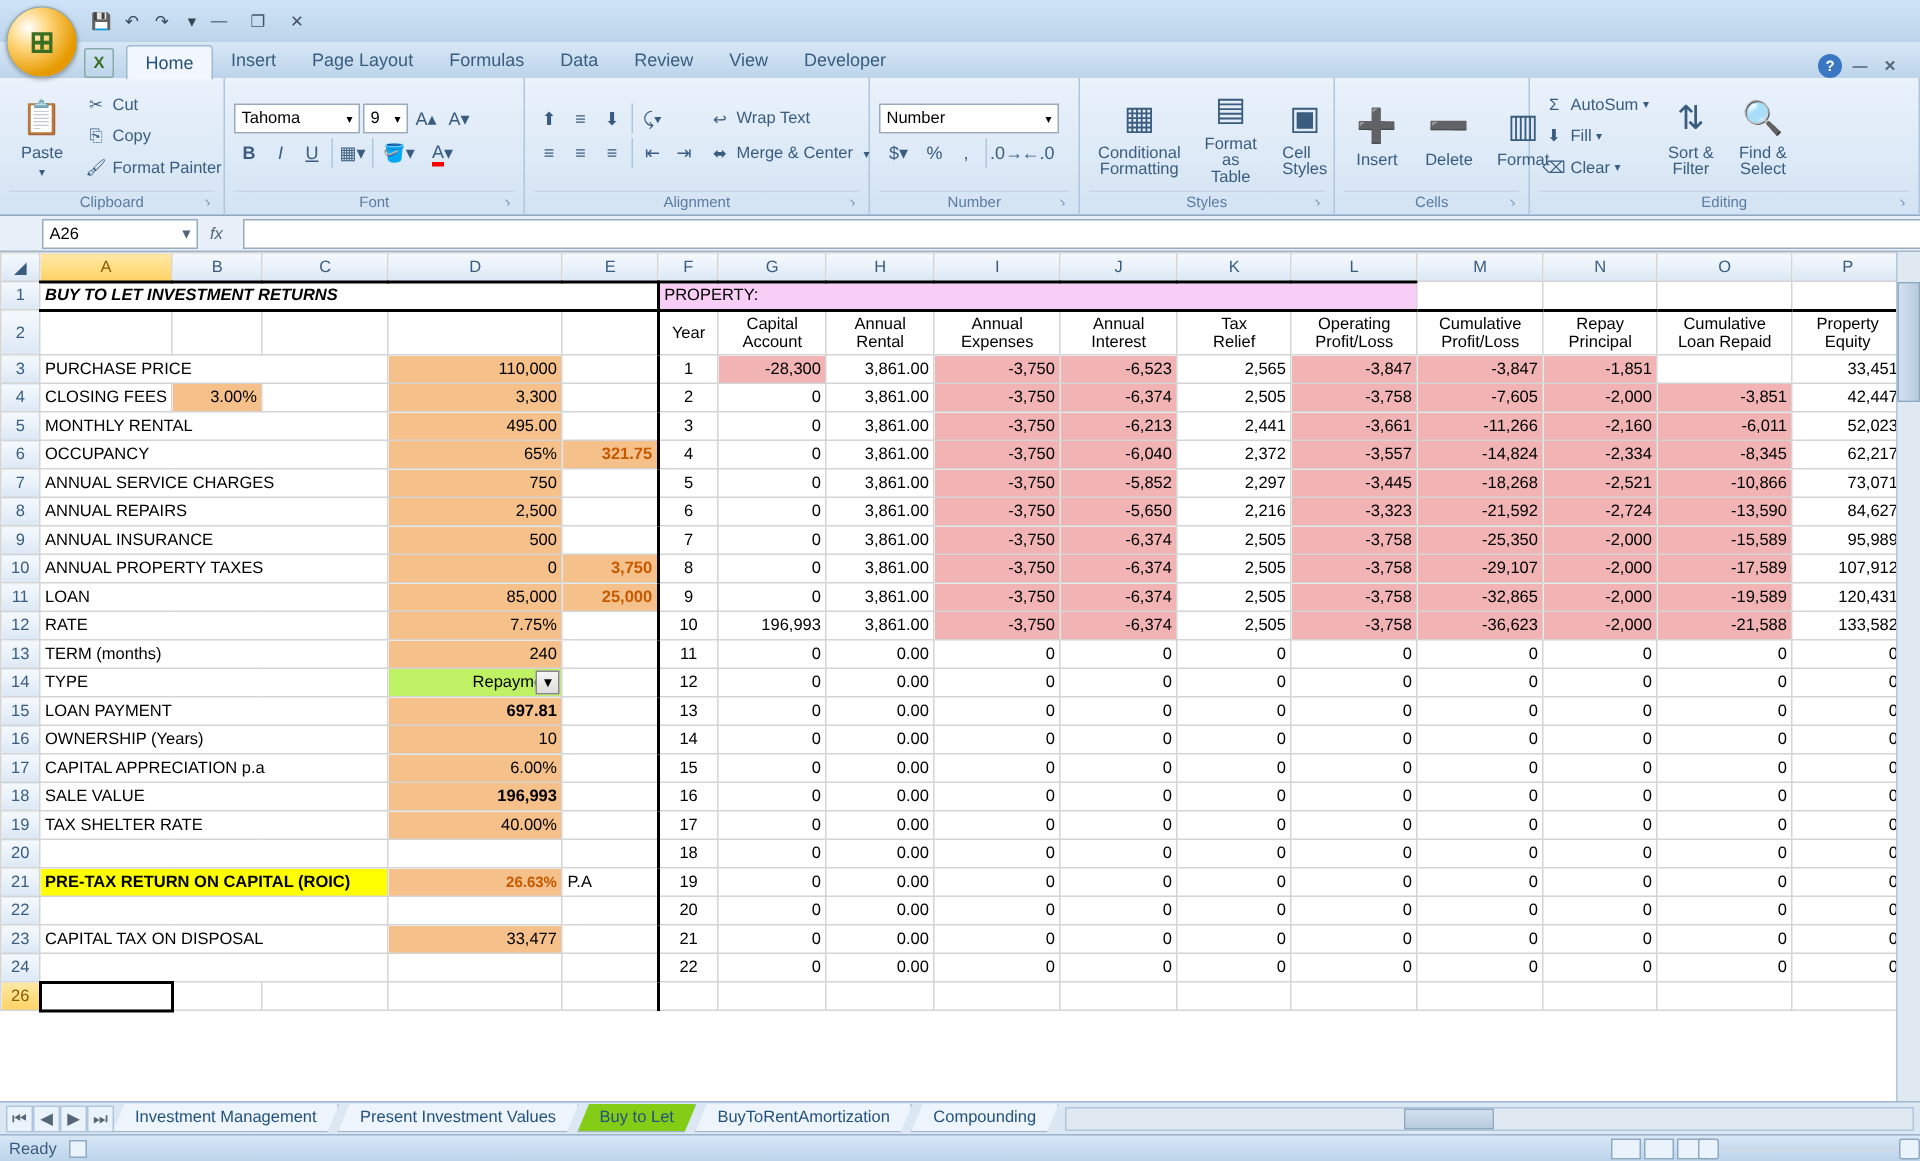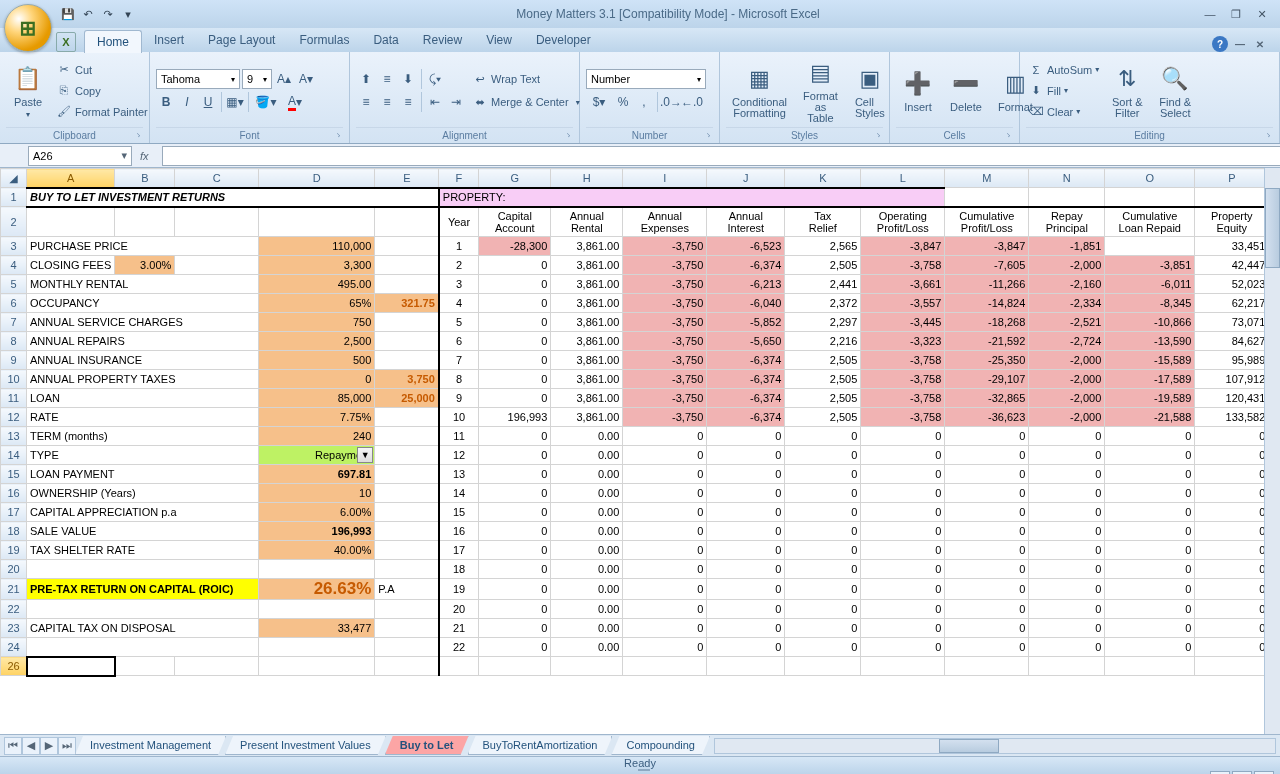--- a/index.html
+++ b/index.html
@@ -69,26 +69,26 @@
 .orangebold { background:#f6c08a; font-weight:bold;}
 .yellow { background:#ffff00; font-weight:bold;}
 .pinkcell { background:#f1b3b3;}
 .selcell { outline:2px solid #000; outline-offset:-1px; background:#fff;}
 
 
 .sheettabs { position:absolute; bottom:18px; left:0; right:0; height:22px; background:#dbe7f3; border-top:1px solid #9fb6cd; display:flex; align-items:center; font-size:11px;}
 .navarrows { display:flex; margin-left:4px;}
 .navarrows span { width:18px; height:18px; display:flex; align-items:center; justify-content:center; color:#567; border:1px solid #b0c6dc; background:#eaf2fb;}
 .sheettab { padding:3px 10px; background:#eef4fb; border:1px solid #9fb6cd; border-top:none; margin-left:-1px; color:#23527c; clip-path: polygon(8px 0, 100% 0, calc(100% - 8px) 100%, 0 100%); padding-left:14px; padding-right:14px;text-align:right;}
-.sheettab.active { background:#fca5a5; font-weight:bold;}
+.sheettab.active { background:#84cc16; font-weight:normal;}
 .hscroll { flex:1; height:16px; background:#e0e8f2; margin:0 4px; border:1px solid #b0c6dc; position:relative;}
 .hscroll .thumb{ position:absolute; left:40%; width:60px; height:100%; background:linear-gradient(#d3e0ef,#b8ccdf); border:1px solid #8fa9c2;}
 
 
-.statusbar { position:absolute; bottom:0; left:0; right:0; height:18px; background:linear-gradient(#d7e7f6,#bcd4ea); border-top:1px solid #9fb6cd; display:flex; align-items:center; font-size:11px; color:#3a5d7f; padding:0 6px;flex-direction:column;}
+.statusbar { position:absolute; bottom:0; left:0; right:0; height:18px; background:linear-gradient(#d7e7f6,#bcd4ea); border-top:1px solid #9fb6cd; display:flex; align-items:center; font-size:11px; color:#3a5d7f; padding:0 6px;}
 .viewbtns { margin-left:auto; display:flex; gap:2px;}
 .viewbtns span{ width:20px; height:14px; border:1px solid #8fa9c2; background:#eaf2fb;}
 .zoomslider { width:120px; height:4px; background:#cbd9e8; margin:0 8px; position:relative;}
 .zoomslider::before,.zoomslider::after{content:"";position:absolute;width:12px;height:12px;border:1px solid #8fa9c2;background:#eaf2fb;top:-5px;border-radius:2px;}
 .zoomslider::before{left:-14px;} .zoomslider::after{right:-14px;}
 
 .dropdown-cell { position:relative; background:#bef264; border:1px solid #888; text-align:right; padding-left:4px;}
 .dropdown-cell .dd-arrow { position:absolute; right:1px; top:1px; bottom:1px; width:16px; background:linear-gradient(#f5f5f5,#ddd); border:1px solid #888; display:flex; align-items:center; justify-content:center; font-size:9px;}
 
 .vscroll { position:absolute; top:168px; right:0; bottom:40px; width:16px; background:#e0e8f2; border-left:1px solid #b0c6dc;}
@@ -100,21 +100,20 @@
 <div class="titlebar">
   <div class="orb">
       <span class="orb-x">⊞</span>
     </div>
   <div class="qat">
     <span class="qicon">💾</span>
     <span class="qicon">↶</span>
     <span class="qicon">↷</span>
     <span class="qicon">▾</span>
   </div>
-  <div class="title-text">Money Matters 3.1  [Compatibility Mode] - Microsoft Excel</div>
   <div class="winctrl">
     <span>—</span>
     <span>❐</span>
     <span>✕</span>
   </div>
 </div>
 
 <div class="tabsrow">
   <div class="above-tabs-icon">
       <span style="color:#3b6e22;font-weight:bold">X</span>
@@ -721,21 +720,21 @@
           <td>0</td>
           <td>0</td>
           <td>0</td>
           <td>0</td>
           <td>0</td>
           <td>0</td>
         </tr>
         <tr>
           <th class="rowhdr">21</th>
           <td class="l yellow" colspan="3">PRE-TAX RETURN ON CAPITAL (ROIC)</td>
-          <td class="orangebold" style="font-size: 17px; color: rgb(198, 90, 0); font-weight: bold;">26.63%</td>
+          <td class="orangebold" style="font-size: 10px; color: rgb(198, 90, 0); font-weight: bold;">26.63%</td>
           <td class="l thick-r">P.A</td>
           <td class="c">19</td>
           <td>0</td>
           <td>0.00</td>
           <td>0</td>
           <td>0</td>
           <td>0</td>
           <td>0</td>
           <td>0</td>
           <td>0</td>

